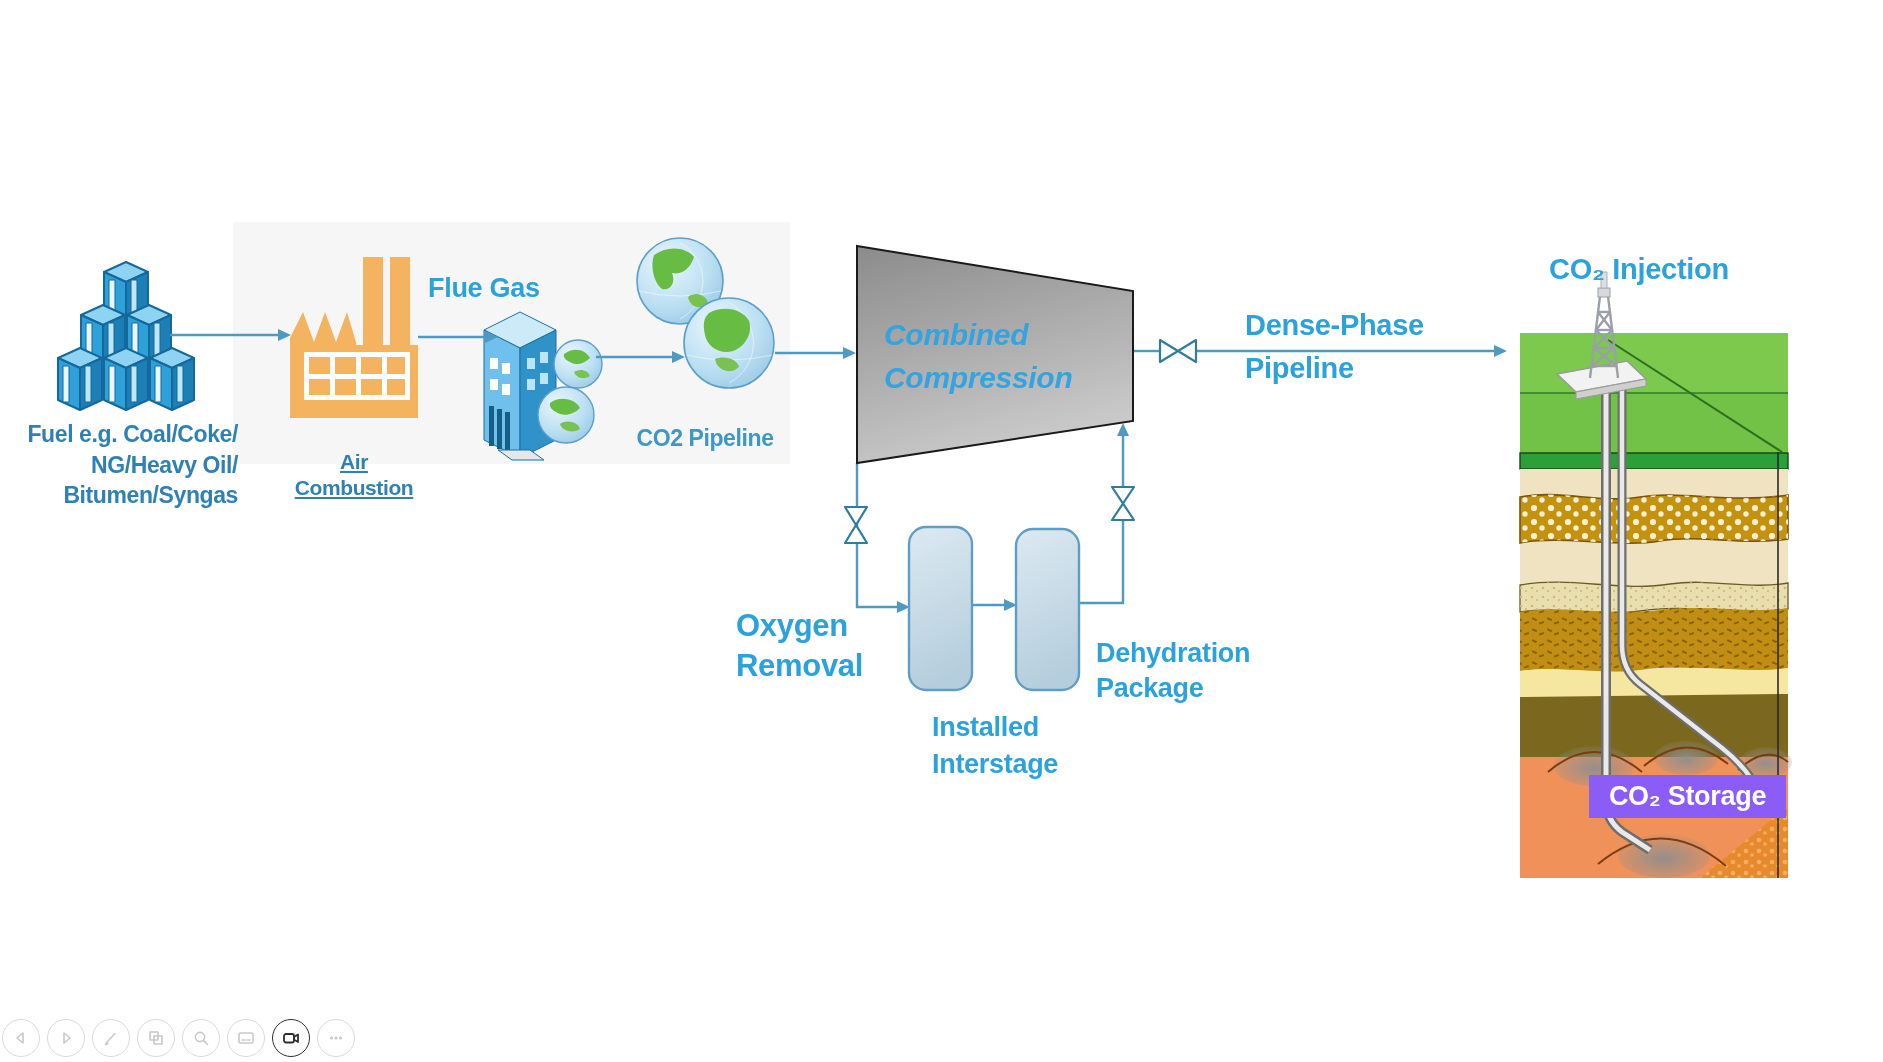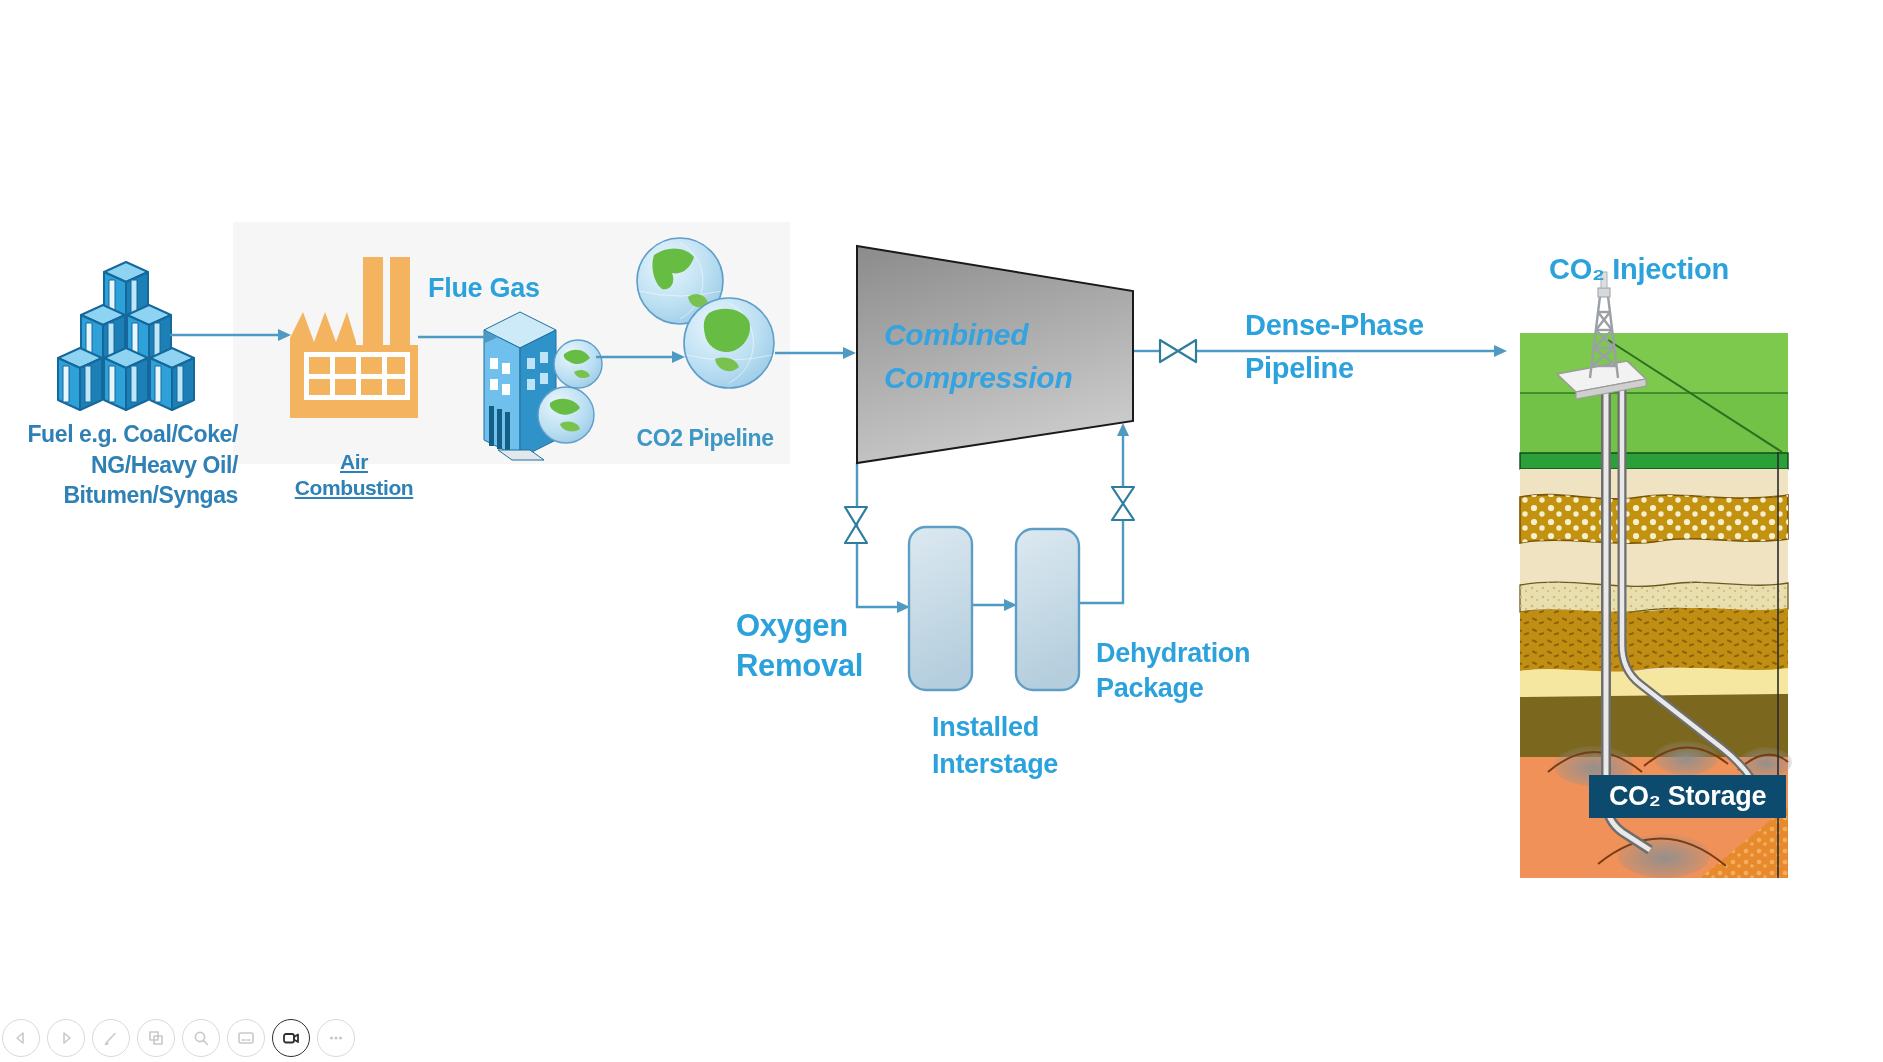--- a/index.html
+++ b/index.html
@@ -13,21 +13,21 @@
   .combustion-label{left:284px;top:449px;width:140px;text-align:center;font-size:21px;text-decoration:underline;}
   .removal-label{left:630px;top:424px;width:150px;text-align:center;font-size:23px;color:#3F97C6;}
   .fluegas-label{left:428px;top:271px;font-size:27px;}
   .compression-label{left:884px;top:314px;font-size:30px;line-height:1.42;color:#35A3DF;font-style:italic;}
   .pipeline-label{left:1213px;top:304px;font-size:29px;line-height:1.48;margin-left:32px;}
   .injection-label{left:1537px;top:251px;width:204px;text-align:center;font-size:29px;}
   .oxygen-label{left:736px;top:606px;font-size:31px;line-height:1.3;}
   .dehydration-label{left:1096px;top:636px;font-size:27px;line-height:1.3;}
   .interstage-label{left:932px;top:709px;font-size:27px;line-height:1.38;}
   .storage-badge{position:absolute;left:1589px;top:775px;width:197px;height:43px;
-    background:#0c4a6e;color:#ffffff;font-weight:700;font-size:27px;
+    background:#8b5cf6;color:#ffffff;font-weight:700;font-size:27px;
     display:flex;align-items:center;justify-content:center;letter-spacing:-0.3px;}
   
   .toolbar{position:absolute;left:2px;top:1016px;height:44px;display:flex;gap:7px;align-items:center;}
   .tb-btn{width:38px;height:38px;border-radius:50%;border:1.6px solid #dadada;background:#ffffff;
     display:flex;align-items:center;justify-content:center;box-sizing:border-box;padding:0;}
   .tb-btn svg{position:static;display:block;}
   .tb-btn.active{border-color:#2f2f2f;}
   .tb-ic{stroke:#c9c9c9;fill:none;stroke-width:1.6;stroke-linecap:round;stroke-linejoin:round;}
   .tb-ic-dark{stroke:#2f2f2f;fill:none;stroke-width:1.8;stroke-linecap:round;stroke-linejoin:round;}
 </style>

